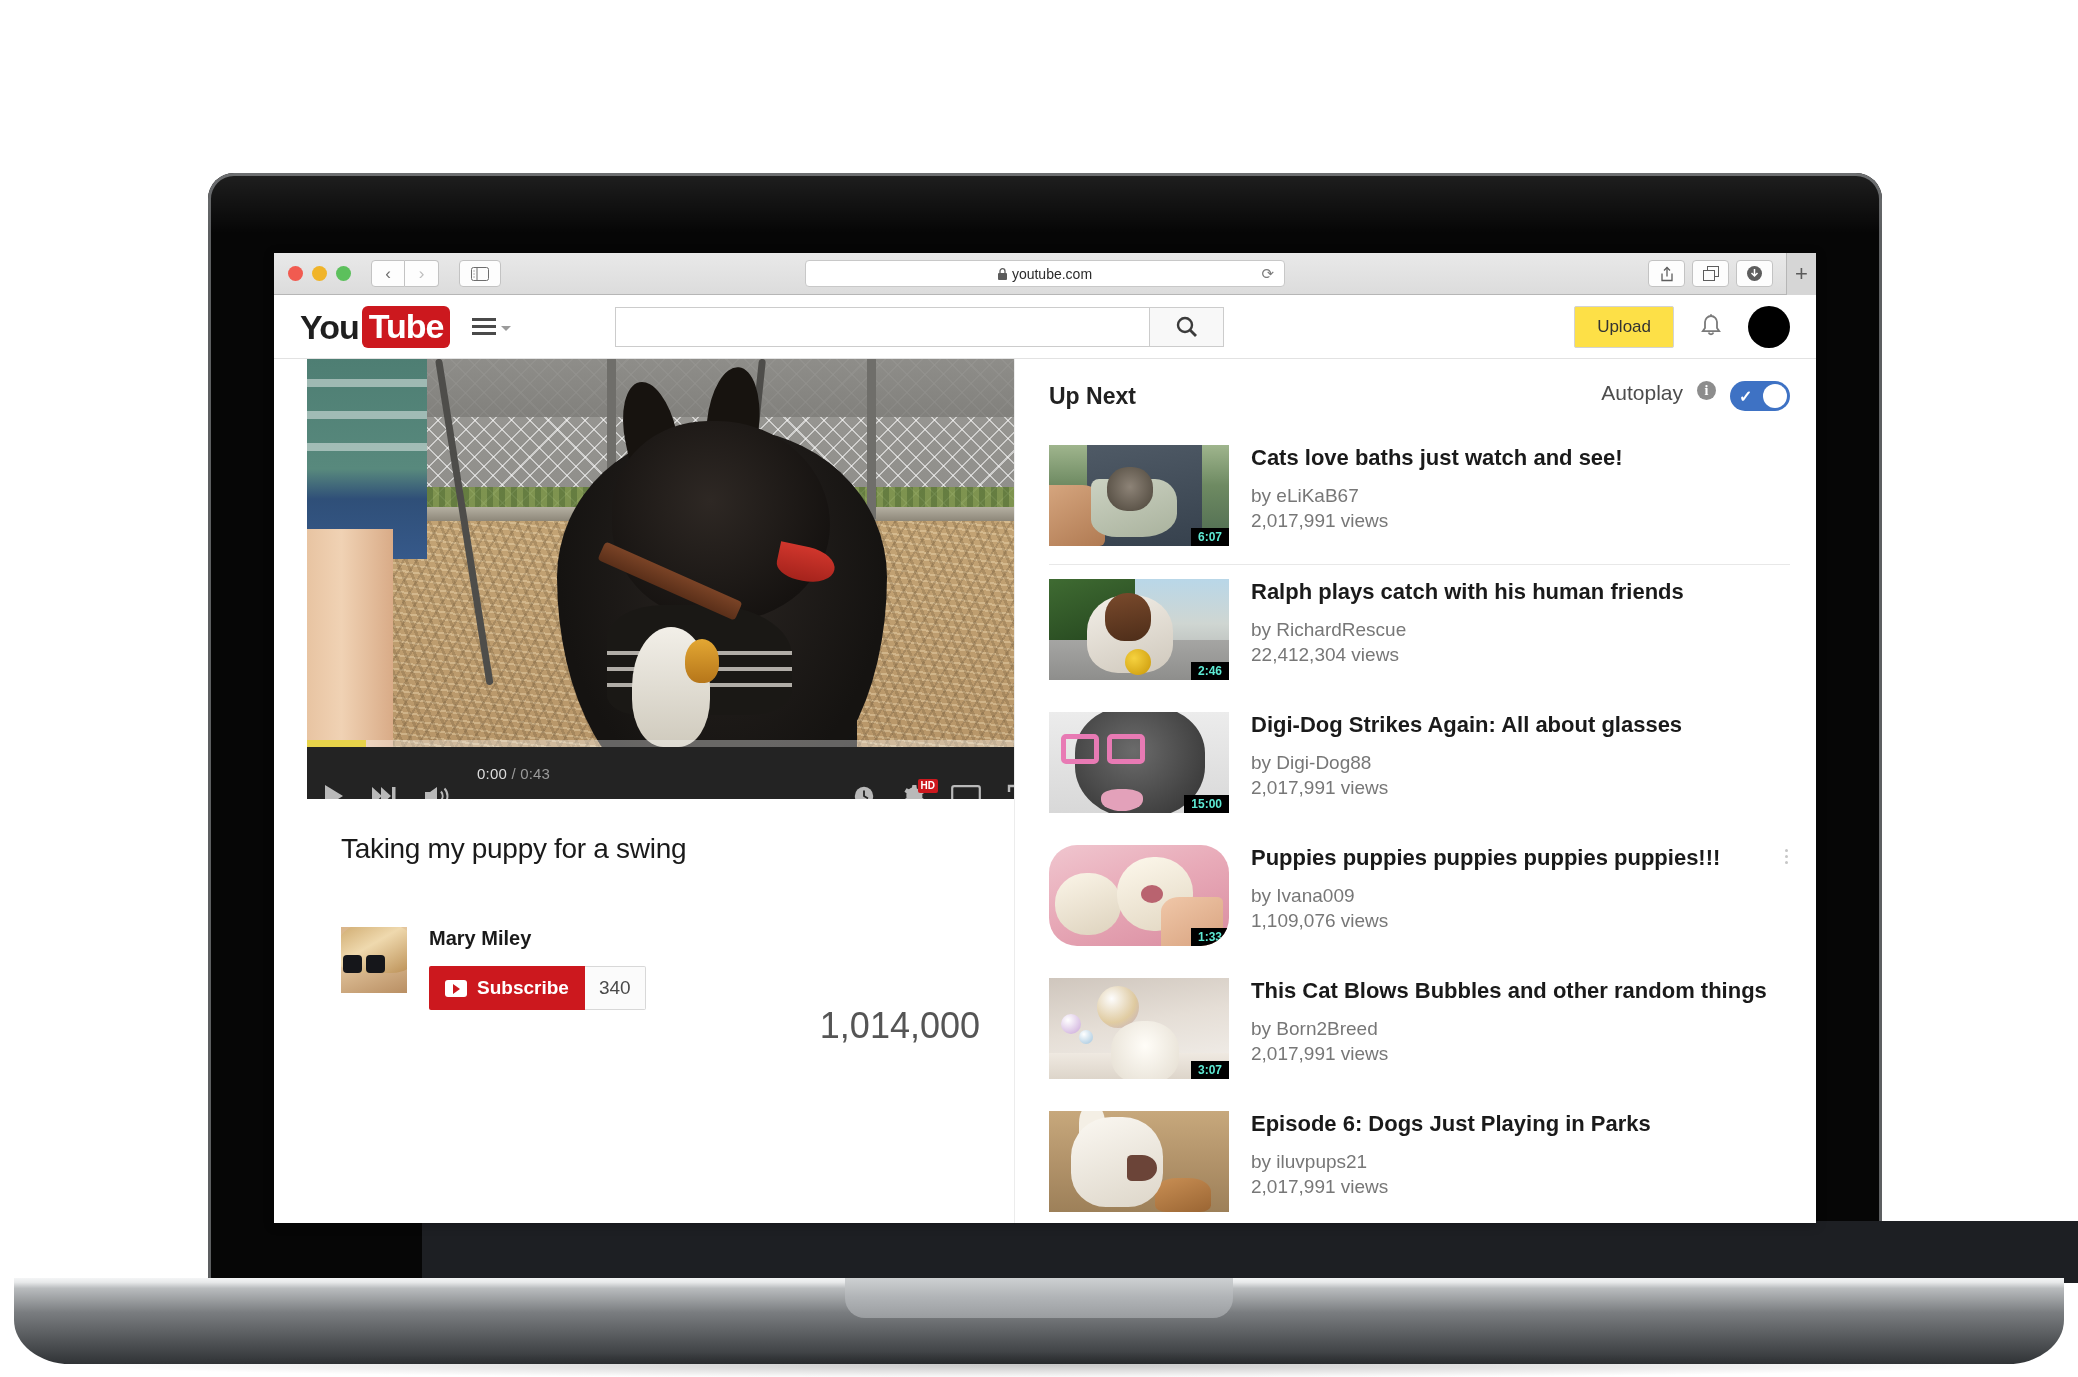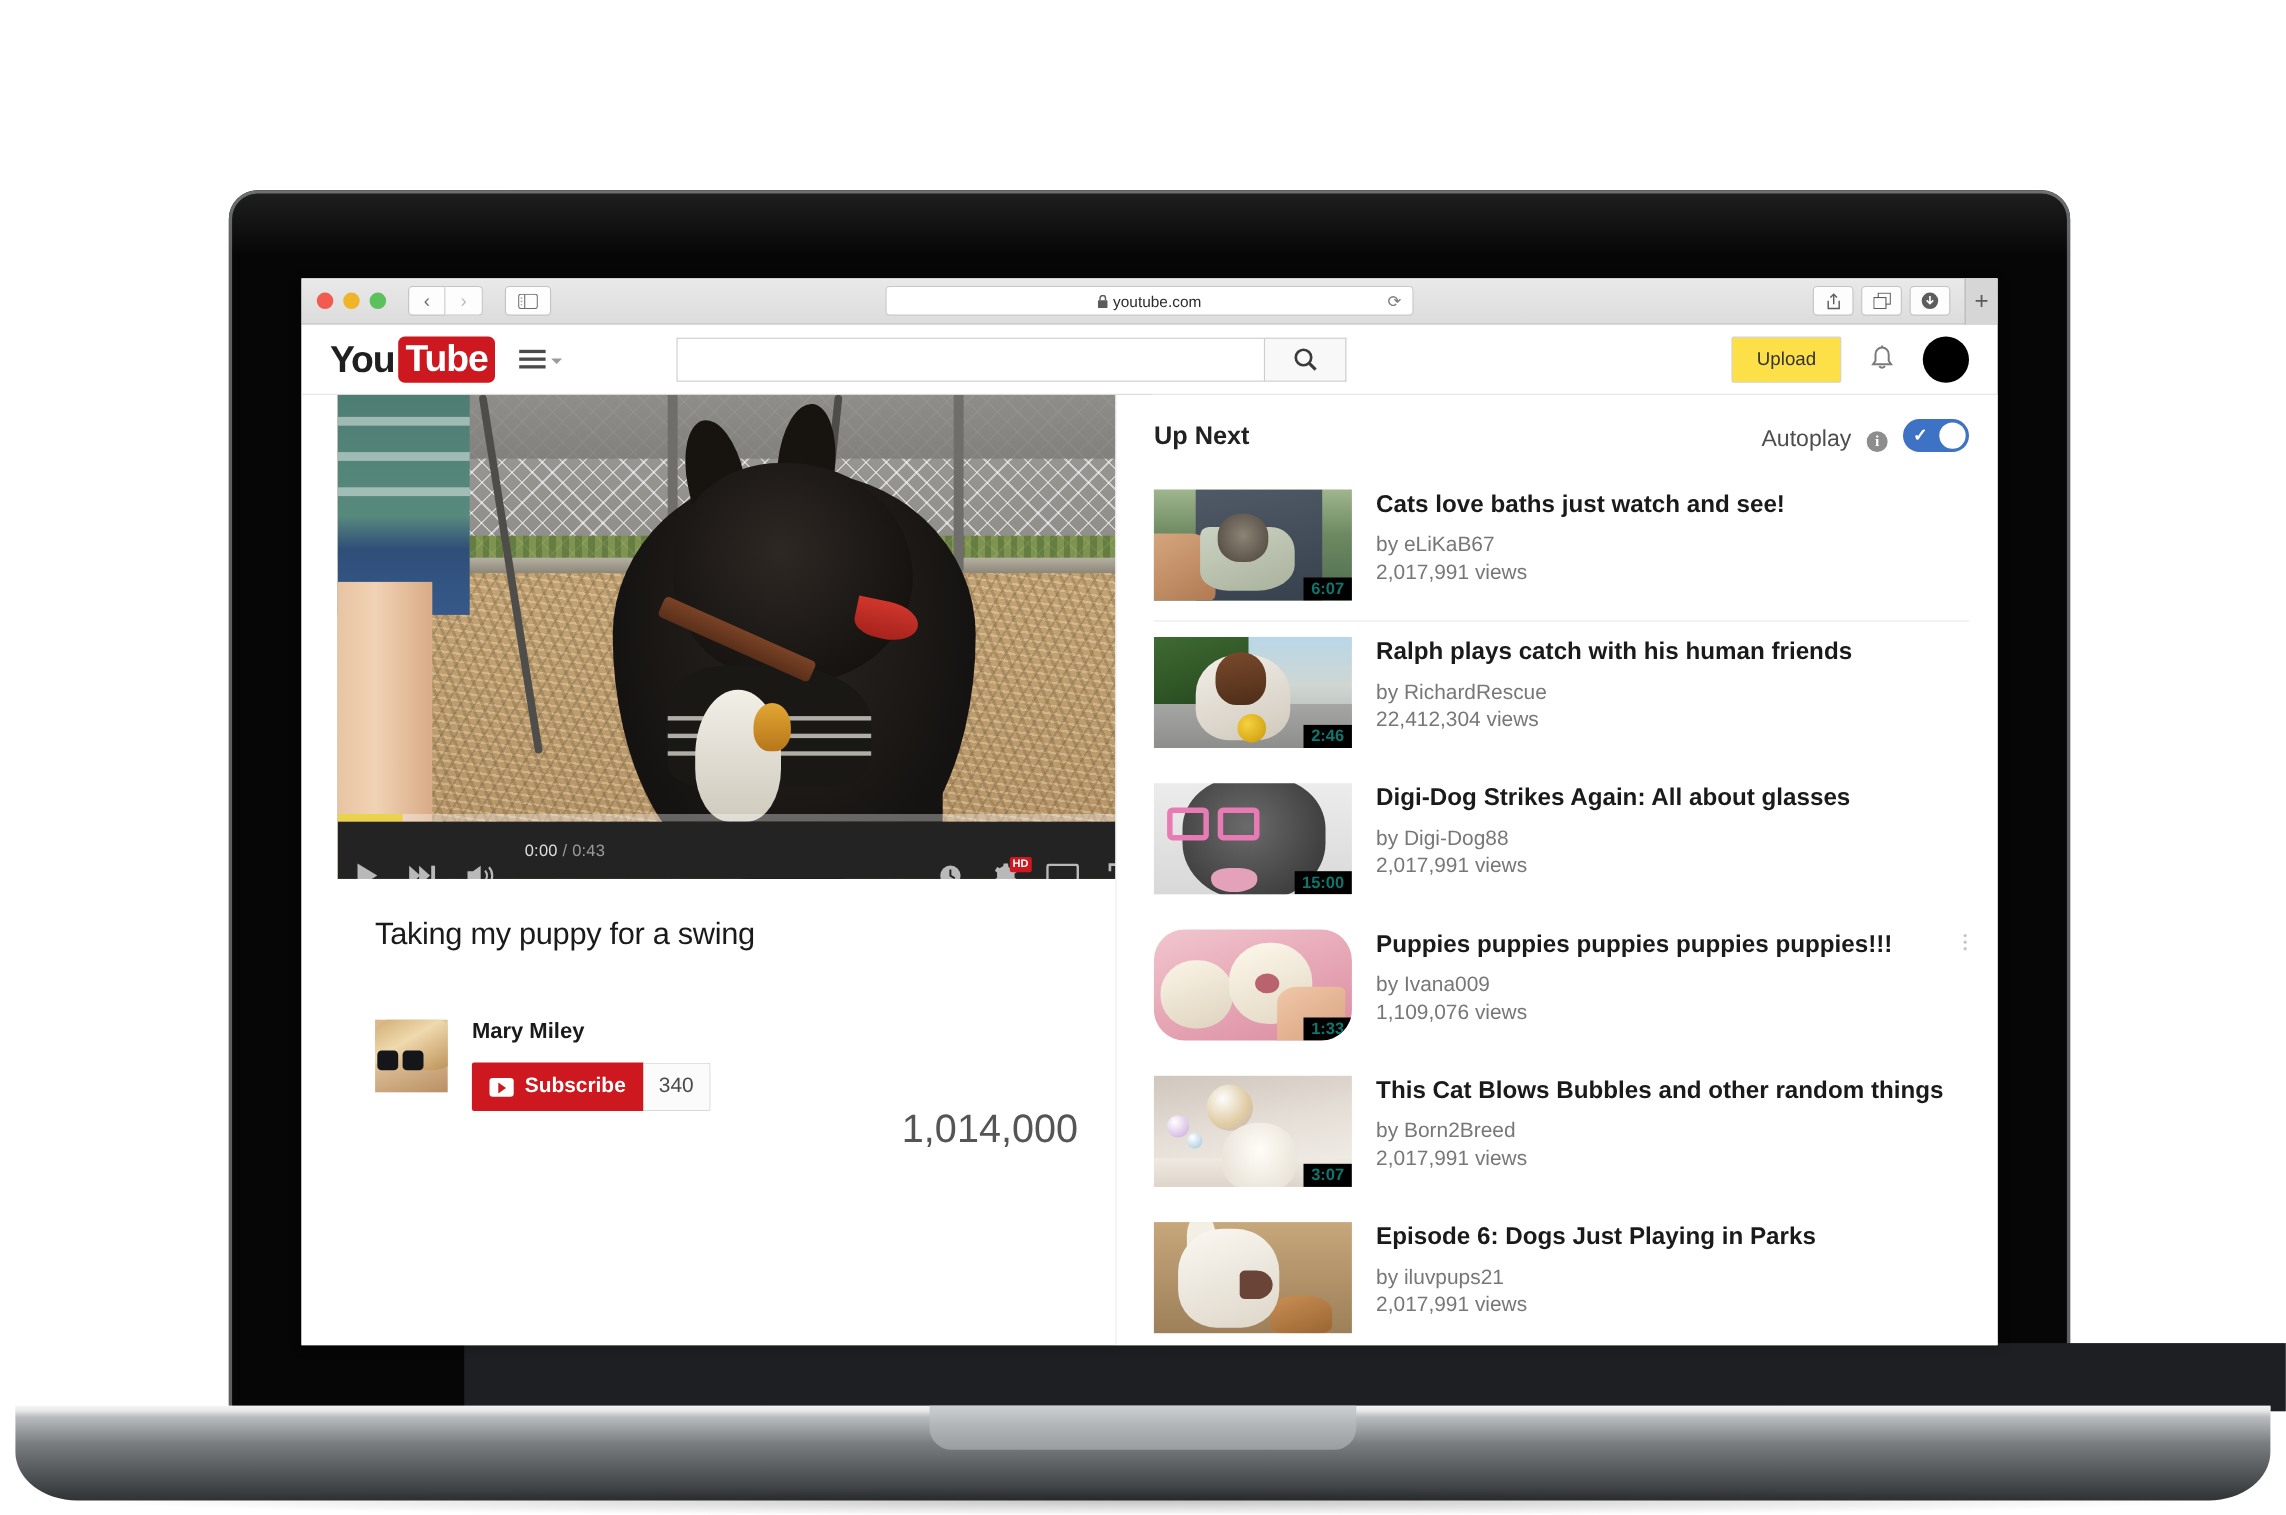--- a/index.html
+++ b/index.html
@@ -264,41 +264,41 @@
     font-size: 36px; color: #555; font-weight: 300; white-space: nowrap;
   }
 
   
   .right-col {
     width: 876px; background: #fff; border-left: 1px solid #ececec;
     padding: 22px 26px 0 34px; position: relative;
   }
   .upnext-head { display: flex; align-items: center; margin-bottom: 20px; }
   .upnext-title { font-size: 23px; font-weight: bold; color: #212121; }
-  .autoplay-grp { margin-left: auto; display: flex; align-items: flex-end; gap: 14px; }
+  .autoplay-grp { margin-left: auto; display: flex; align-items: flex-start; gap: 14px; }
   .autoplay-label { font-size: 21px; color: #4d4d4d; }
   .info-icon {
     width: 19px; height: 19px; border-radius: 50%; background: #8d8d8d; color: #fff;
     font-size: 14px; font-weight: bold; display: flex; align-items: center; justify-content: center;
     font-family: "Liberation Serif", serif;
   }
   .toggle {
     width: 60px; height: 30px; border-radius: 15px; background: #3e72c4;
     display: flex; align-items: center; padding: 0 4px; position: relative;
   }
   .toggle .knob { width: 24px; height: 24px; border-radius: 50%; background: #fff; position: absolute; right: 3px; }
   .toggle .check { color: #fff; font-size: 16px; font-weight: bold; margin-left: 5px; }
 
   .vid-item { display: flex; gap: 22px; padding: 14px 0 18px 0; position: relative; }
   .vid-item + .vid-item { }
   .vid-sep { height: 1px; background: #e8e8e8; margin: 0 0 0 0; }
   .thumb { width: 180px; height: 101px; flex: none; position: relative; overflow: hidden; background:#bbb; }
   .thumb .dur {
-    position: absolute; right: 0; bottom: 0; background: #000; color: #0f766e;
-    font-size: 15px; font-weight: bold; padding: 2px 7px;
+    position: absolute; right: 0; bottom: 0; background: #000; color: #5eead4;
+    font-size: 12px; font-weight: bold; padding: 2px 7px;
   }
   .vi-text { flex: 1; min-width: 0; }
   .vi-title { font-size: 22px; font-weight: bold; color: #1a1a1a; line-height: 1.22; }
   .vi-by { font-size: 19px; color: #777; margin-top: 13px; }
   .vi-views { font-size: 19px; color: #777; margin-top: 3px; }
   .kebab { position: absolute; right: 2px; top: 18px; display: flex; flex-direction: column; gap: 3px; }
   .kebab i { width: 3px; height: 3px; background: #c6c6c6; border-radius: 50%; }
 
   
   .t1 { background: linear-gradient(180deg,#9fb58d 0%, #6e8a62 40%, #4d6a50 100%); }

